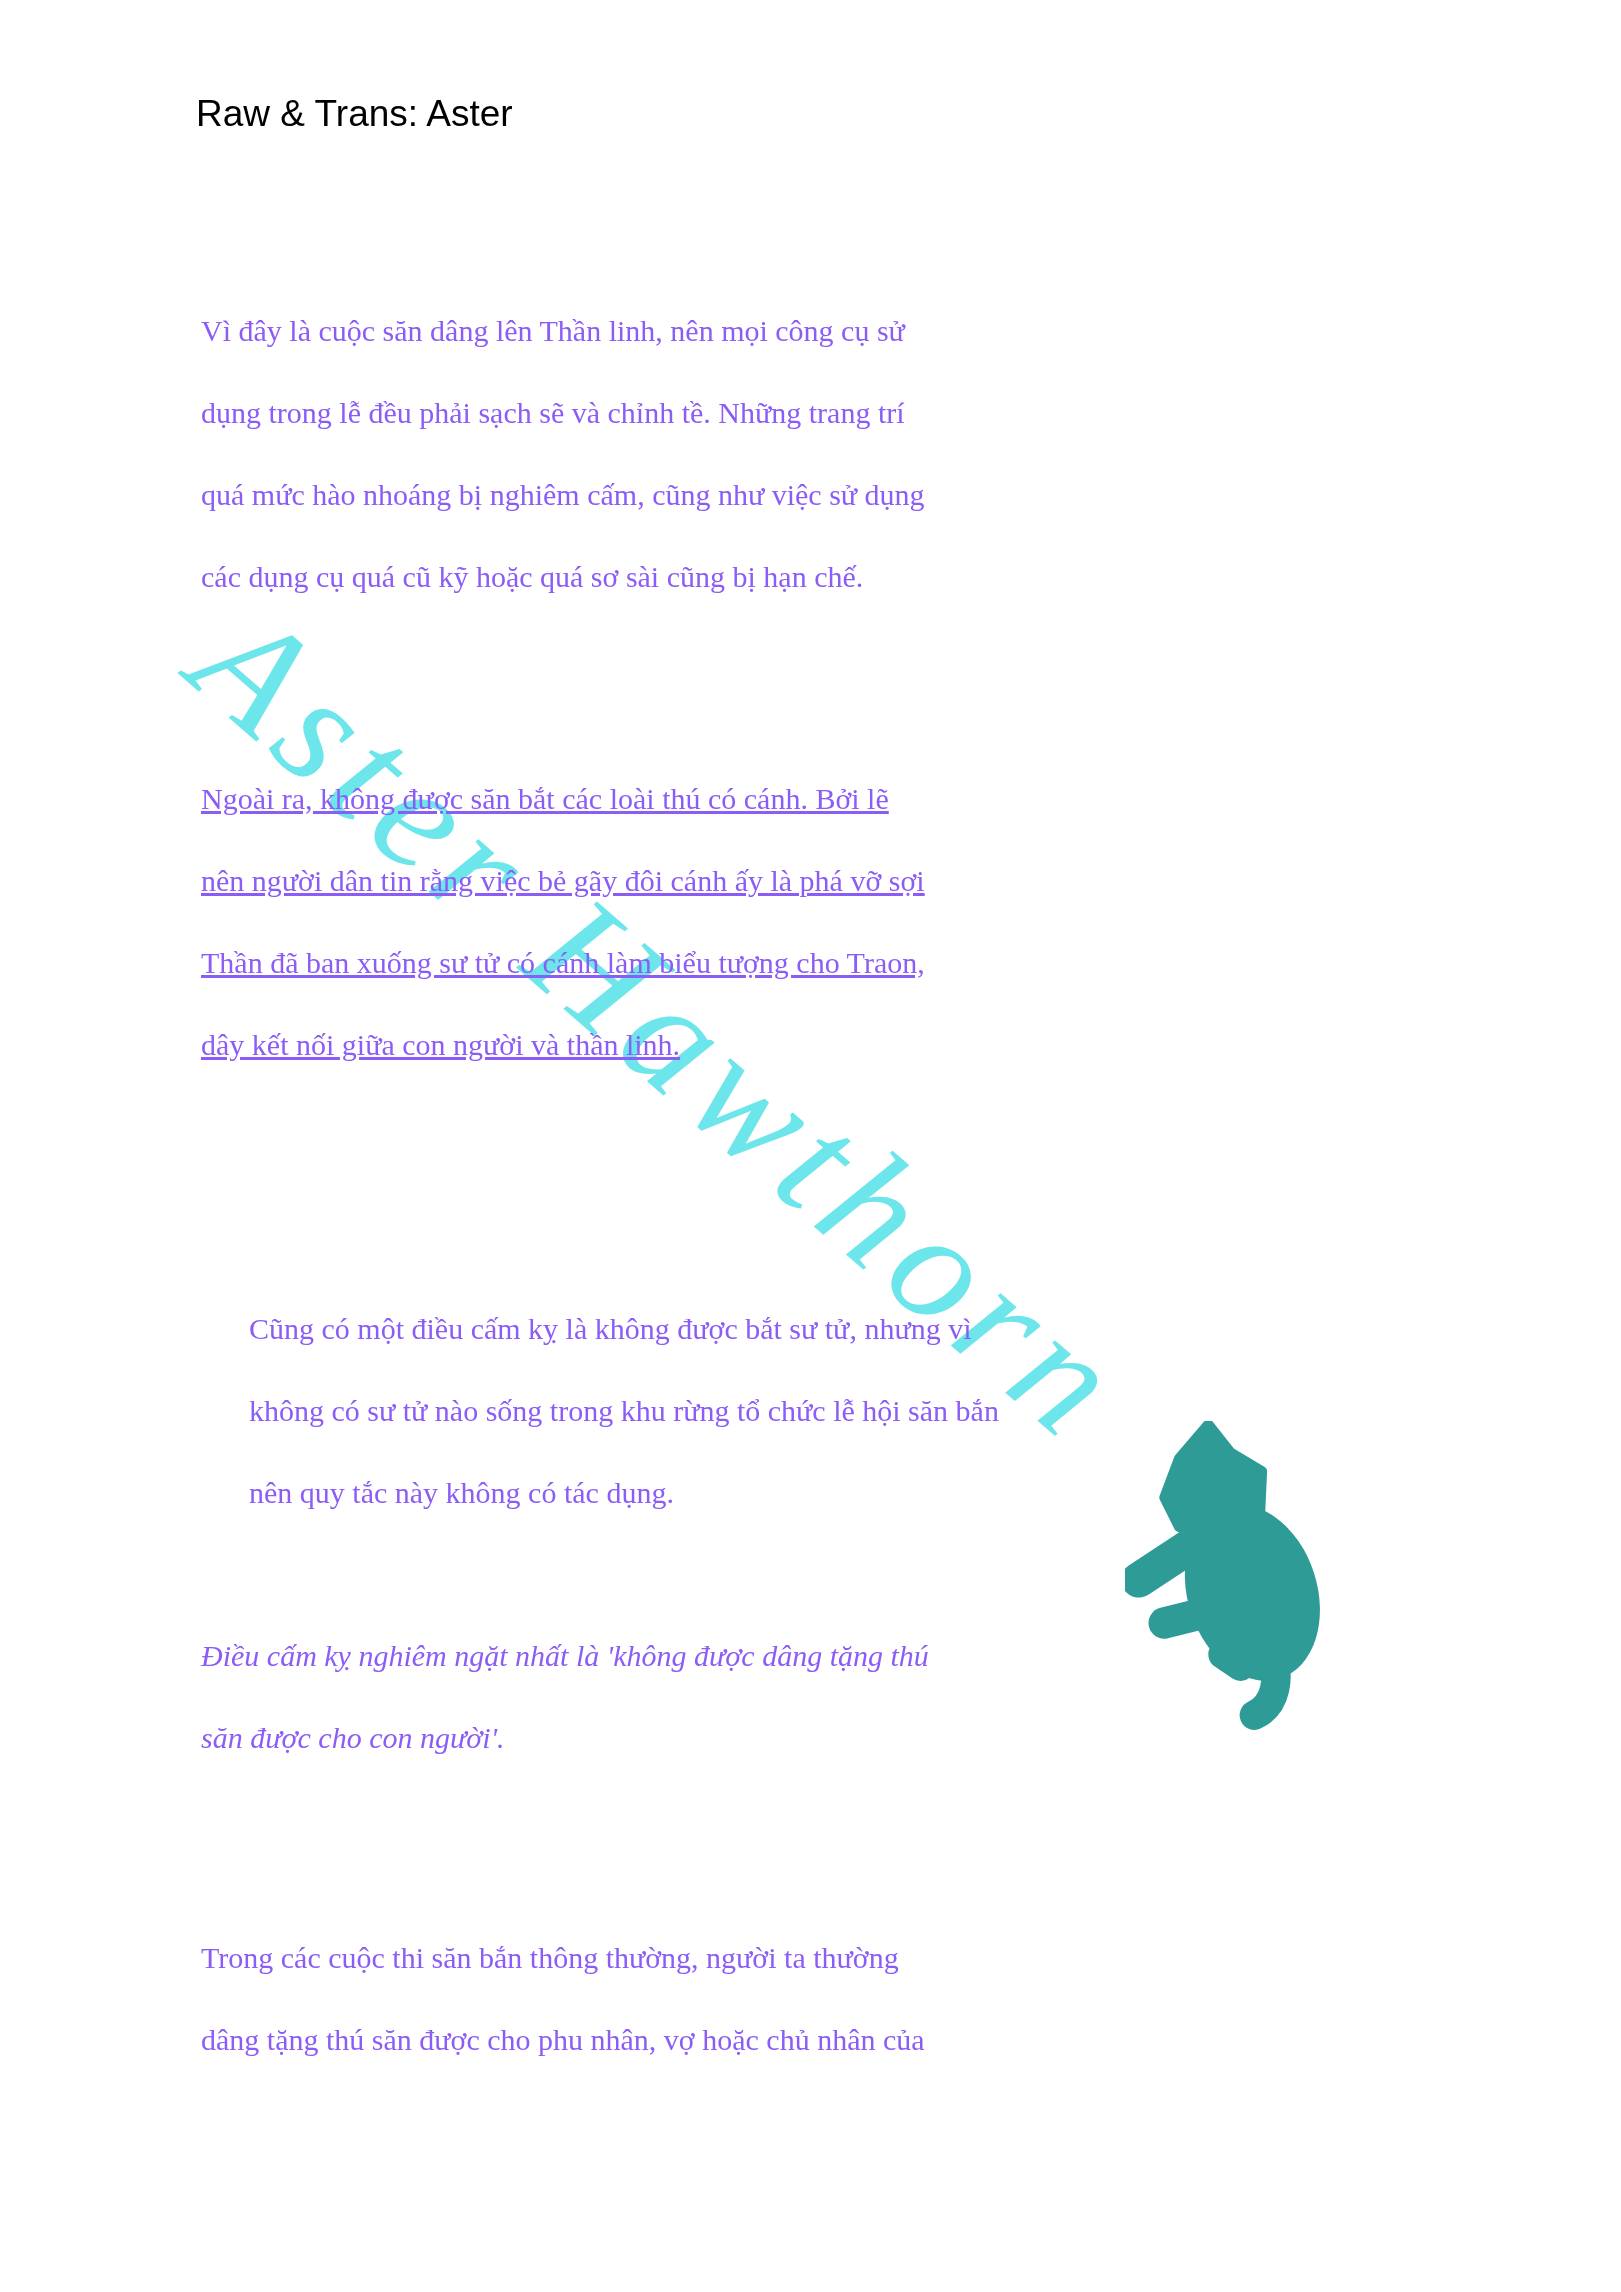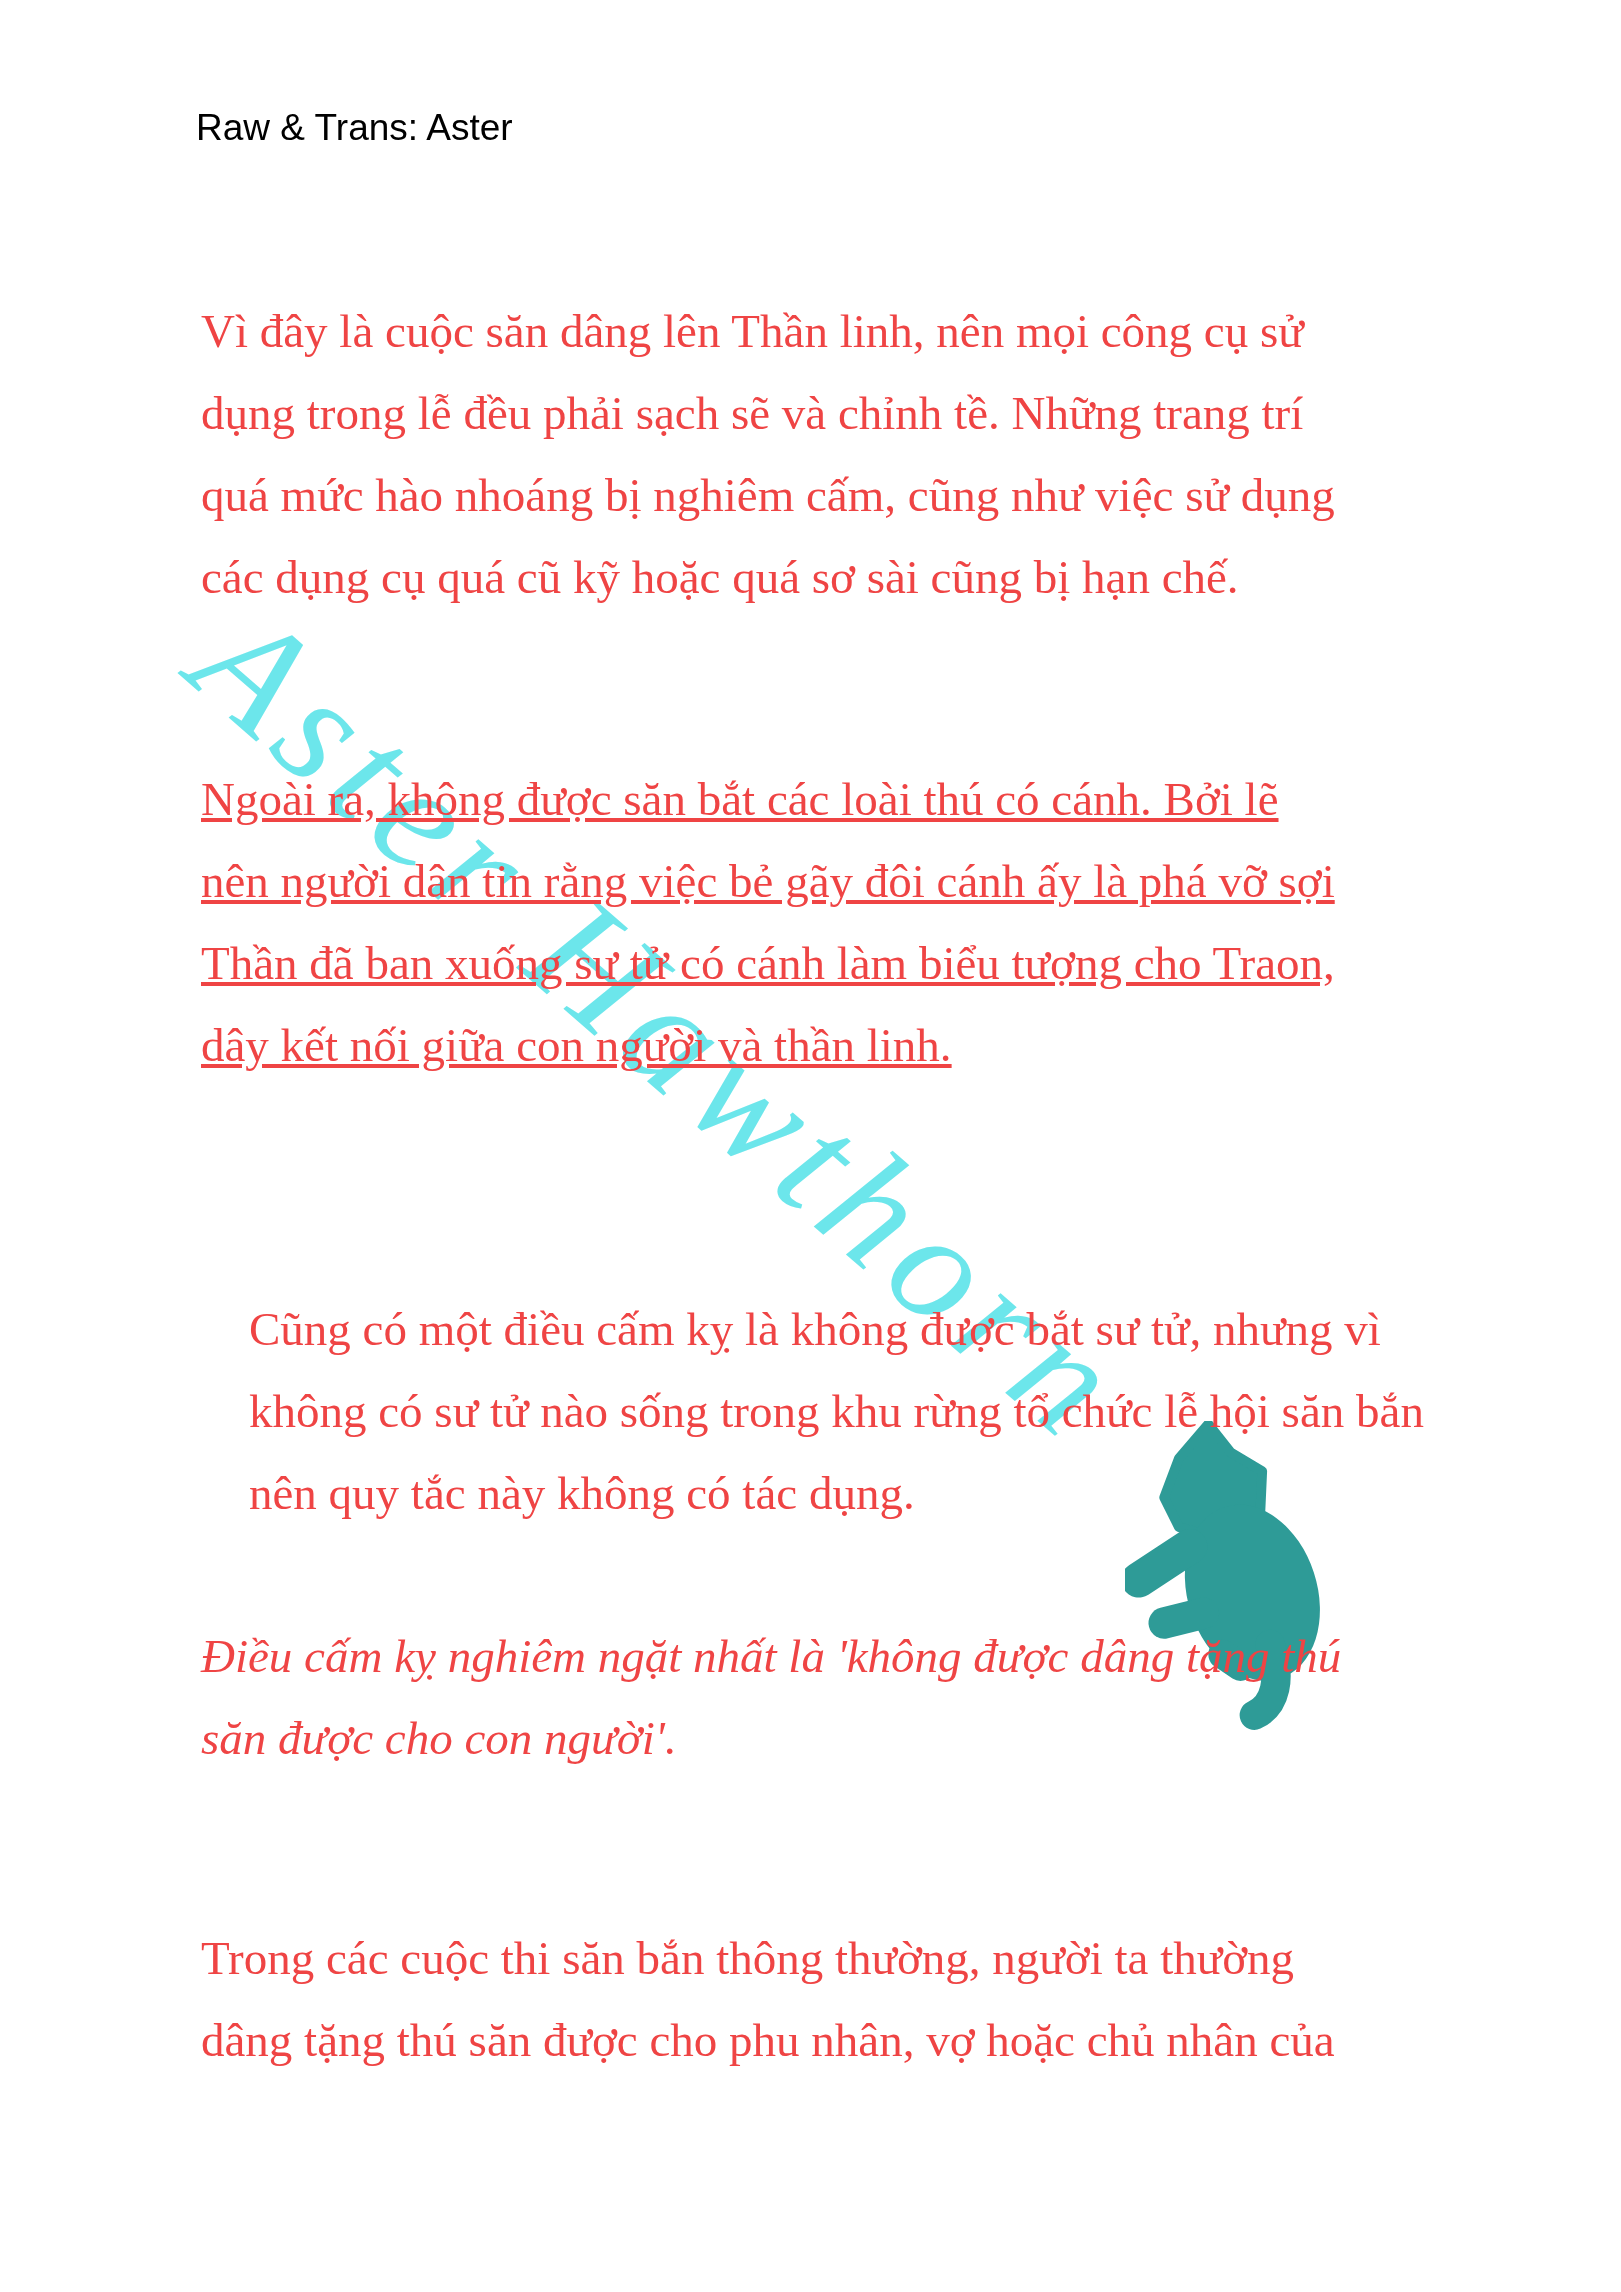--- a/index.html
+++ b/index.html
@@ -7,21 +7,21 @@
     position: relative;
     width: 1621px;
     height: 2293px;
     background: #ffffff;
     overflow: hidden;
     font-family: "Liberation Serif", serif;
   }
   .header-credit {
     position: absolute;
     left: 196px;
-    top: 108px;
+    top: 94px;
     font-family: "Liberation Sans", sans-serif;
     font-size: 37px;
     line-height: 39px;
     color: #000000;
     white-space: nowrap;
     z-index: 3;
   }
   .watermark {
     position: absolute;
     left: 270px;
@@ -44,23 +44,23 @@
     top: 1421px;
     width: 196px;
     height: 309px;
     z-index: 2;
   }
   .doc-body { position: absolute; left: 0; top: 0; width: 100%; height: 100%; z-index: 3; }
   .para {
     position: absolute;
     left: 201px;
     width: 1353px;
-    font-size: 47px;
+    font-size: 30px;
     line-height: 82px;
-    color: #ef4444;
+    color: #8b5cf6;
   }
   .para .line { white-space: nowrap; }
   .p1 { top: 290px; }
   .p2 { top: 758px; text-decoration: underline; }
   .p3 { top: 1288px; margin-left: 48px; }
   .p4 { top: 1615px; font-style: italic; }
   .p5 { top: 1917px; }
 </style>
 </head>
 <body>

